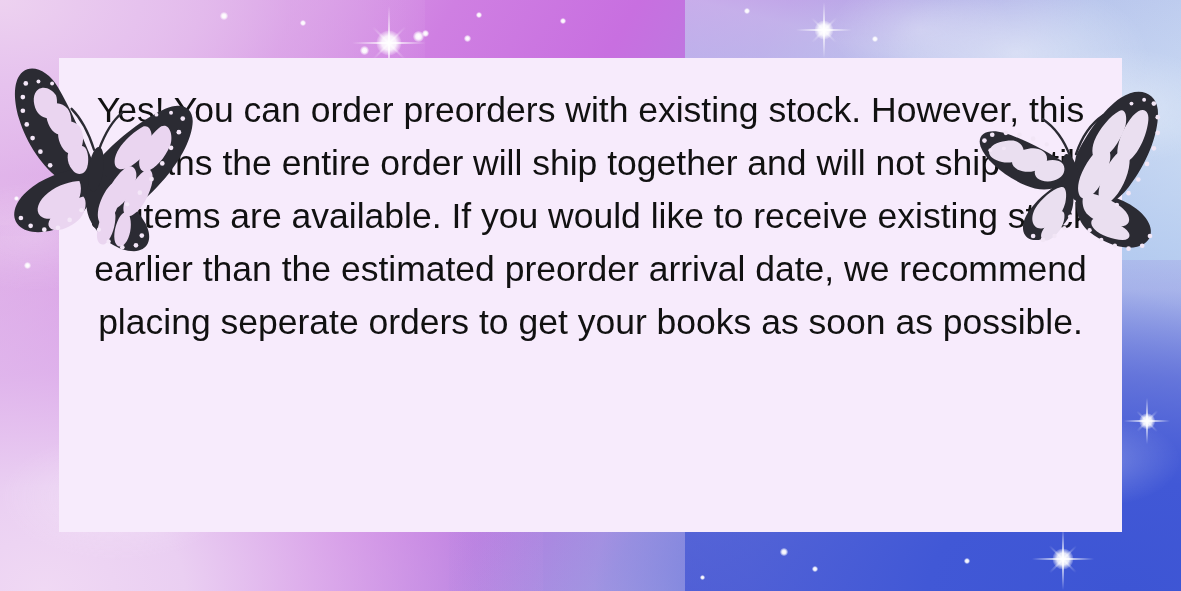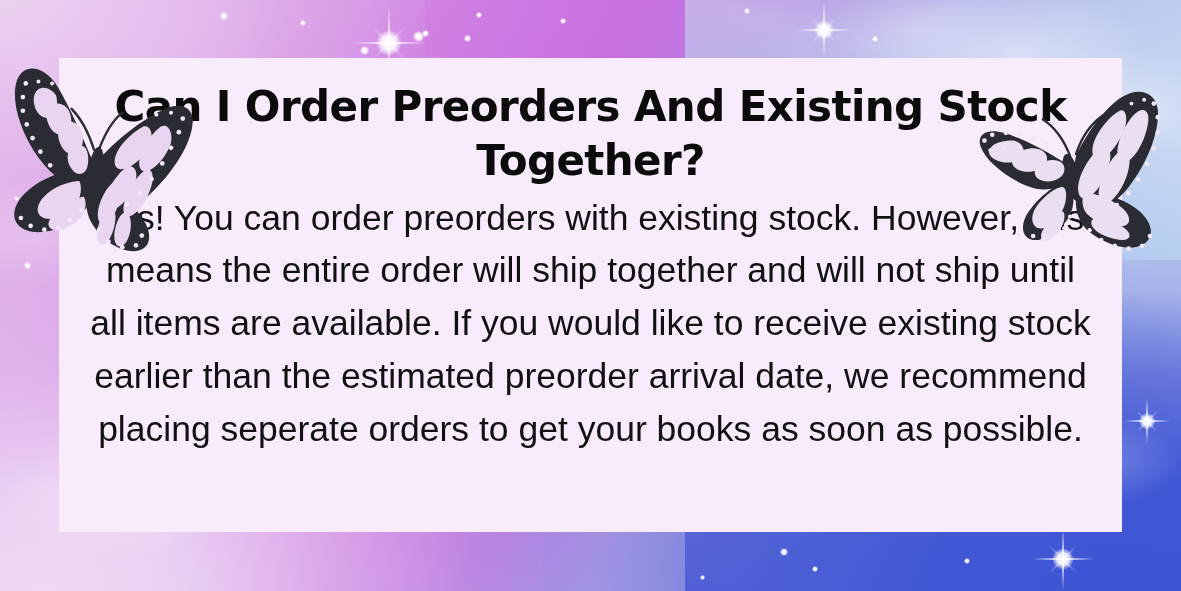--- a/index.html
+++ b/index.html
@@ -233,21 +233,20 @@
   <div class="dot" style="left:744px;top:8px;width:6px;height:6px;"></div>
   <div class="dot" style="left:872px;top:36px;width:6px;height:6px;"></div>
   <div class="dot" style="left:24px;top:262px;width:7px;height:7px;"></div>
   <div class="dot" style="left:14px;top:196px;width:5px;height:5px;"></div>
   <div class="dot" style="left:780px;top:548px;width:8px;height:8px;"></div>
   <div class="dot" style="left:812px;top:566px;width:6px;height:6px;"></div>
   <div class="dot" style="left:964px;top:558px;width:6px;height:6px;"></div>
   <div class="dot" style="left:700px;top:575px;width:5px;height:5px;"></div>
 
   <div class="card">
-    <h1 class="card-title">Can I Order Preorders And Existing Stock Together?</h1>
     <p class="card-body">Yes! You can order preorders with existing stock. However, this means the entire order will ship together and will not ship until all items are available. If you would like to receive existing stock earlier than the estimated preorder arrival date, we recommend placing seperate orders to get your books as soon as possible.</p>
   </div>
 
   <div class="butterfly" id="butterfly-left">
     <svg viewBox="0 0 200 200" width="198" height="195" xmlns="http://www.w3.org/2000/svg">
       <g fill="#2b2b33">
 
         <path d="M96,98 C86,74 74,46 62,26 C52,9 36,2 26,10 C16,18 16,38 22,58 C30,84 46,108 66,122 C78,130 90,120 96,108 Z"></path>
 
         <path d="M94,106 C76,110 52,116 36,128 C18,141 12,158 22,168 C32,178 54,176 74,166 C88,158 98,142 100,124 Z"></path>

